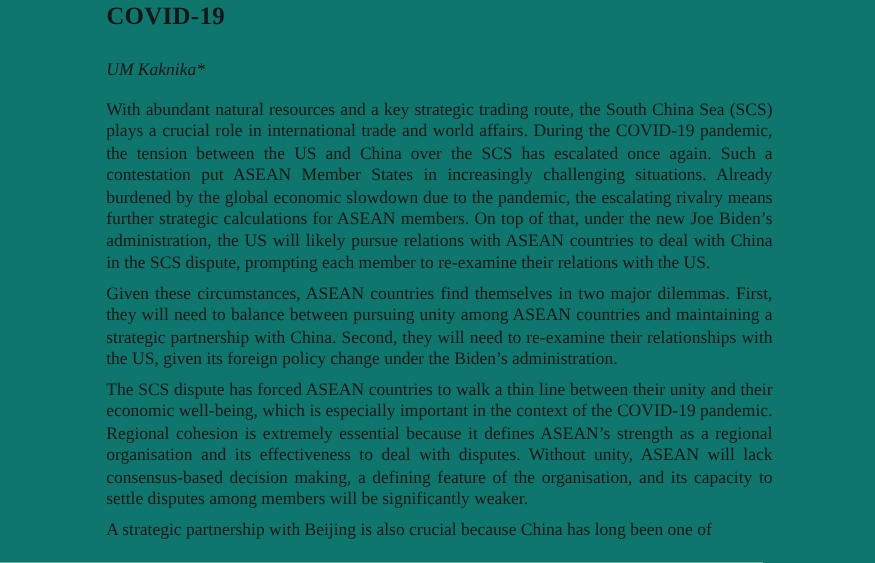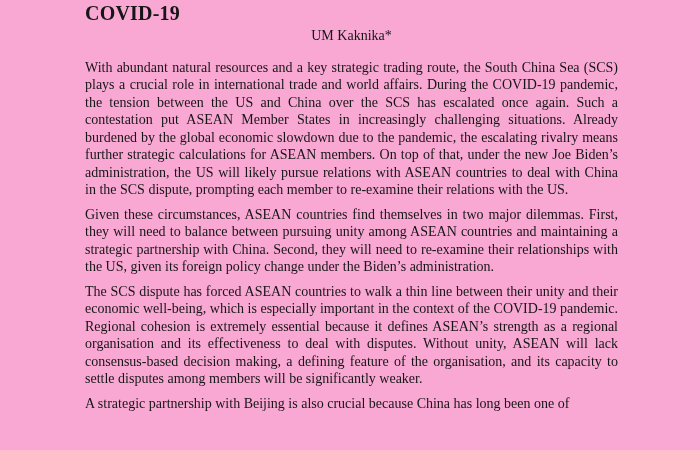--- a/index.html
+++ b/index.html
@@ -12,34 +12,34 @@
     height: 450px;
     overflow: hidden;
     font-family: "Liberation Serif", serif;
     color: #161616;
   }
   .document-page {
     box-sizing: border-box;
     width: 700px;
     height: 450px;
     padding: 2px 82px 0 85px;
-    background: #f9a8d4;
+    background: #0f766e;
   }
   .doc-title {
     margin: 0;
     font-size: 20px;
     line-height: 22px;
     font-weight: bold;
     letter-spacing: 0.2px;
   }
   .doc-author {
-    margin: 3px 0 14px 0;
+    margin: 24px 0 14px 0;
     font-size: 14px;
     line-height: 17.5px;
-    text-align: center;
+    font-style: italic;
   }
   .doc-paragraph {
     margin: 0 0 7px 0;
     font-size: 14px;
     line-height: 17.5px;
     text-align: justify;
   }
   .section-heading {
     margin: 5px 0 9px 0;
     font-size: 16.5px;

